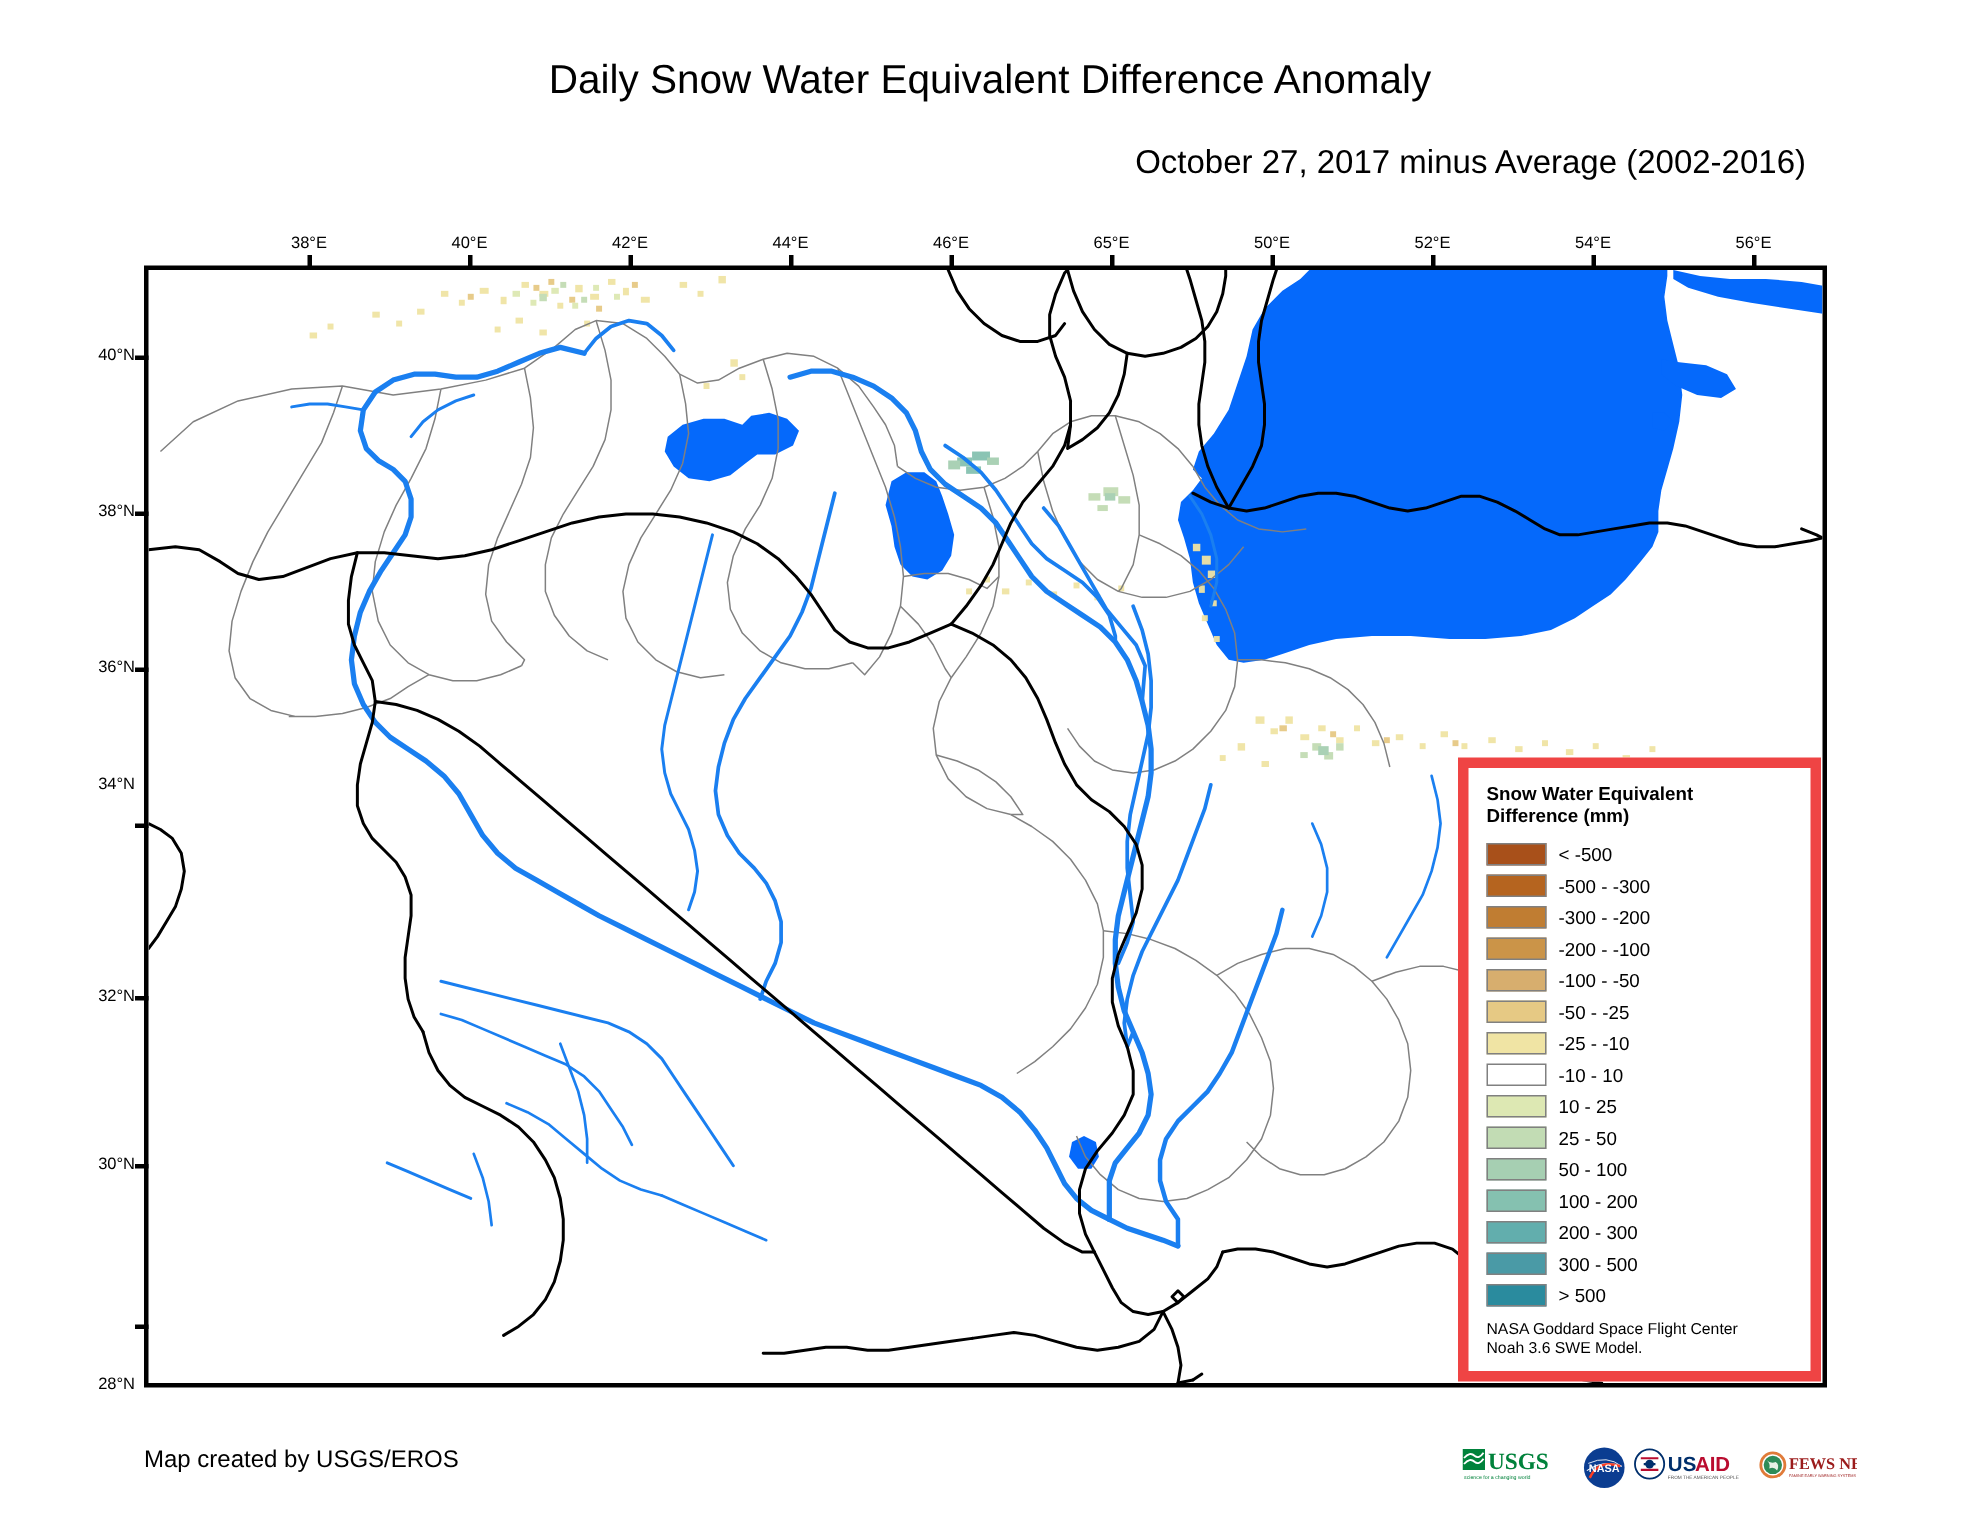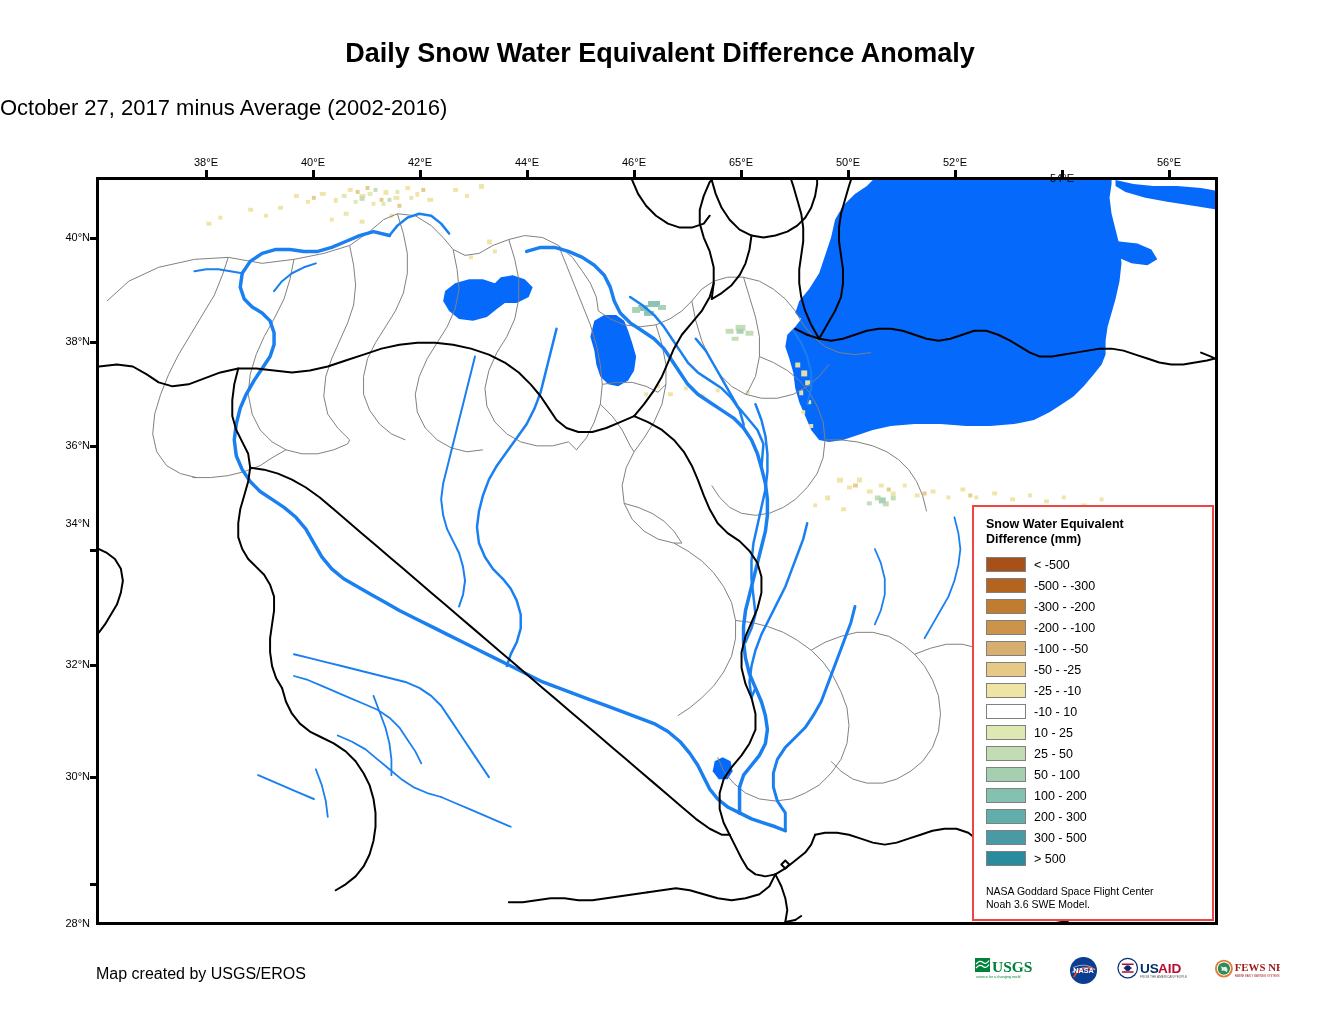--- a/index.html
+++ b/index.html
@@ -1,51 +1,51 @@
 <!DOCTYPE html>
 <html><head>
 <meta charset="utf-8">
 <style>
   html,body{margin:0;padding:0;background:#ffffff;}
   body{width:1320px;height:1020px;position:relative;overflow:hidden;
        font-family:"Liberation Sans", sans-serif;color:#000;}
 
   #title{position:absolute;left:0;top:38px;width:1320px;text-align:center;
-         font-size:27px;font-weight:bold;letter-spacing:0px;}
-  #subtitle{position:absolute;left:0;top:95px;width:1204px;text-align:left;
+         font-size:27px;font-weight:normal;letter-spacing:0px;}
+  #subtitle{position:absolute;left:0;top:95px;width:1204px;text-align:right;
             font-size:22px;font-weight:normal;}
 
   
   #map-frame{position:absolute;left:96px;top:177px;width:1122px;height:748px;
              border:3px solid #000;box-sizing:border-box;background:#fff;overflow:hidden;}
   #map-svg{position:absolute;left:0;top:0;width:100%;height:100%;display:block;}
 
   
   .lon-label{position:absolute;font-size:11px;text-align:center;width:60px;
              transform:translateX(-30px);color:#000;letter-spacing:0px;}
   .lon-tick{position:absolute;width:3px;height:9px;background:#000;transform:translateX(-1px);}
   .lat-label{position:absolute;font-size:11px;text-align:right;width:60px;
              transform:translateY(-7px);color:#000;}
   .lat-tick{position:absolute;width:9px;height:3px;background:#000;transform:translateY(-1px);}
 
   
   #legend{position:absolute;left:972px;top:505px;width:242px;height:416px;
-          background:#fff;border:2px solid #ef4444;box-sizing:border-box;
+          background:#fff;border:7px solid #ef4444;box-sizing:border-box;
           padding:10px 0 0 12px;}
   #legend-title{font-size:12.5px;font-weight:bold;line-height:15px;margin-bottom:7px;width:200px;}
   .legend-row{display:flex;align-items:center;height:21px;}
   .legend-swatch{width:40px;height:15px;border:1px solid #808080;box-sizing:border-box;
                  margin-right:8px;flex:0 0 auto;}
   .legend-text{font-size:12.5px;white-space:nowrap;}
   #legend-source{position:absolute;left:12px;bottom:8px;font-size:10.5px;line-height:13px;}
 
   
   #credit{position:absolute;left:96px;top:965px;font-size:16px;}
   #logos{position:absolute;left:975px;top:953px;width:245px;height:42px;
-         display:flex;align-items:flex-start;gap:19px;}
+         display:flex;align-items:flex-end;gap:5px;}
   .logo{height:34px;display:flex;align-items:center;}
   .logo svg{display:block;}
 </style>
 </head>
 <body>
 
 <div id="title">Daily Snow Water Equivalent Difference Anomaly</div>
 <div id="subtitle">October 27, 2017 minus Average (2002-2016)</div>
 
 <div id="map-frame">
@@ -422,21 +422,21 @@
   <div class="lon-label" style="left:527px;top:156px;">44°E</div>
   <div class="lon-tick" style="left:527px;top:170px;"></div>
   <div class="lon-label" style="left:634px;top:156px;">46°E</div>
   <div class="lon-tick" style="left:634px;top:170px;"></div>
   <div class="lon-label" style="left:741px;top:156px;">65°E</div>
   <div class="lon-tick" style="left:741px;top:170px;"></div>
   <div class="lon-label" style="left:848px;top:156px;">50°E</div>
   <div class="lon-tick" style="left:848px;top:170px;"></div>
   <div class="lon-label" style="left:955px;top:156px;">52°E</div>
   <div class="lon-tick" style="left:955px;top:170px;"></div>
-  <div class="lon-label" style="left:1062px;top:172px;">54°E</div>
+  <div class="lon-label" style="left:1062px;top:156px;">54°E</div>
   <div class="lon-tick" style="left:1062px;top:170px;"></div>
   <div class="lon-label" style="left:1169px;top:156px;">56°E</div>
   <div class="lon-tick" style="left:1169px;top:170px;"></div>
 </div>
 
 <div>
   <div class="lat-label" style="left:30px;top:238px;">40°N</div>
   <div class="lat-tick" style="left:90px;top:238px;"></div>
   <div class="lat-label" style="left:30px;top:342px;">38°N</div>
   <div class="lat-tick" style="left:90px;top:342px;"></div>

